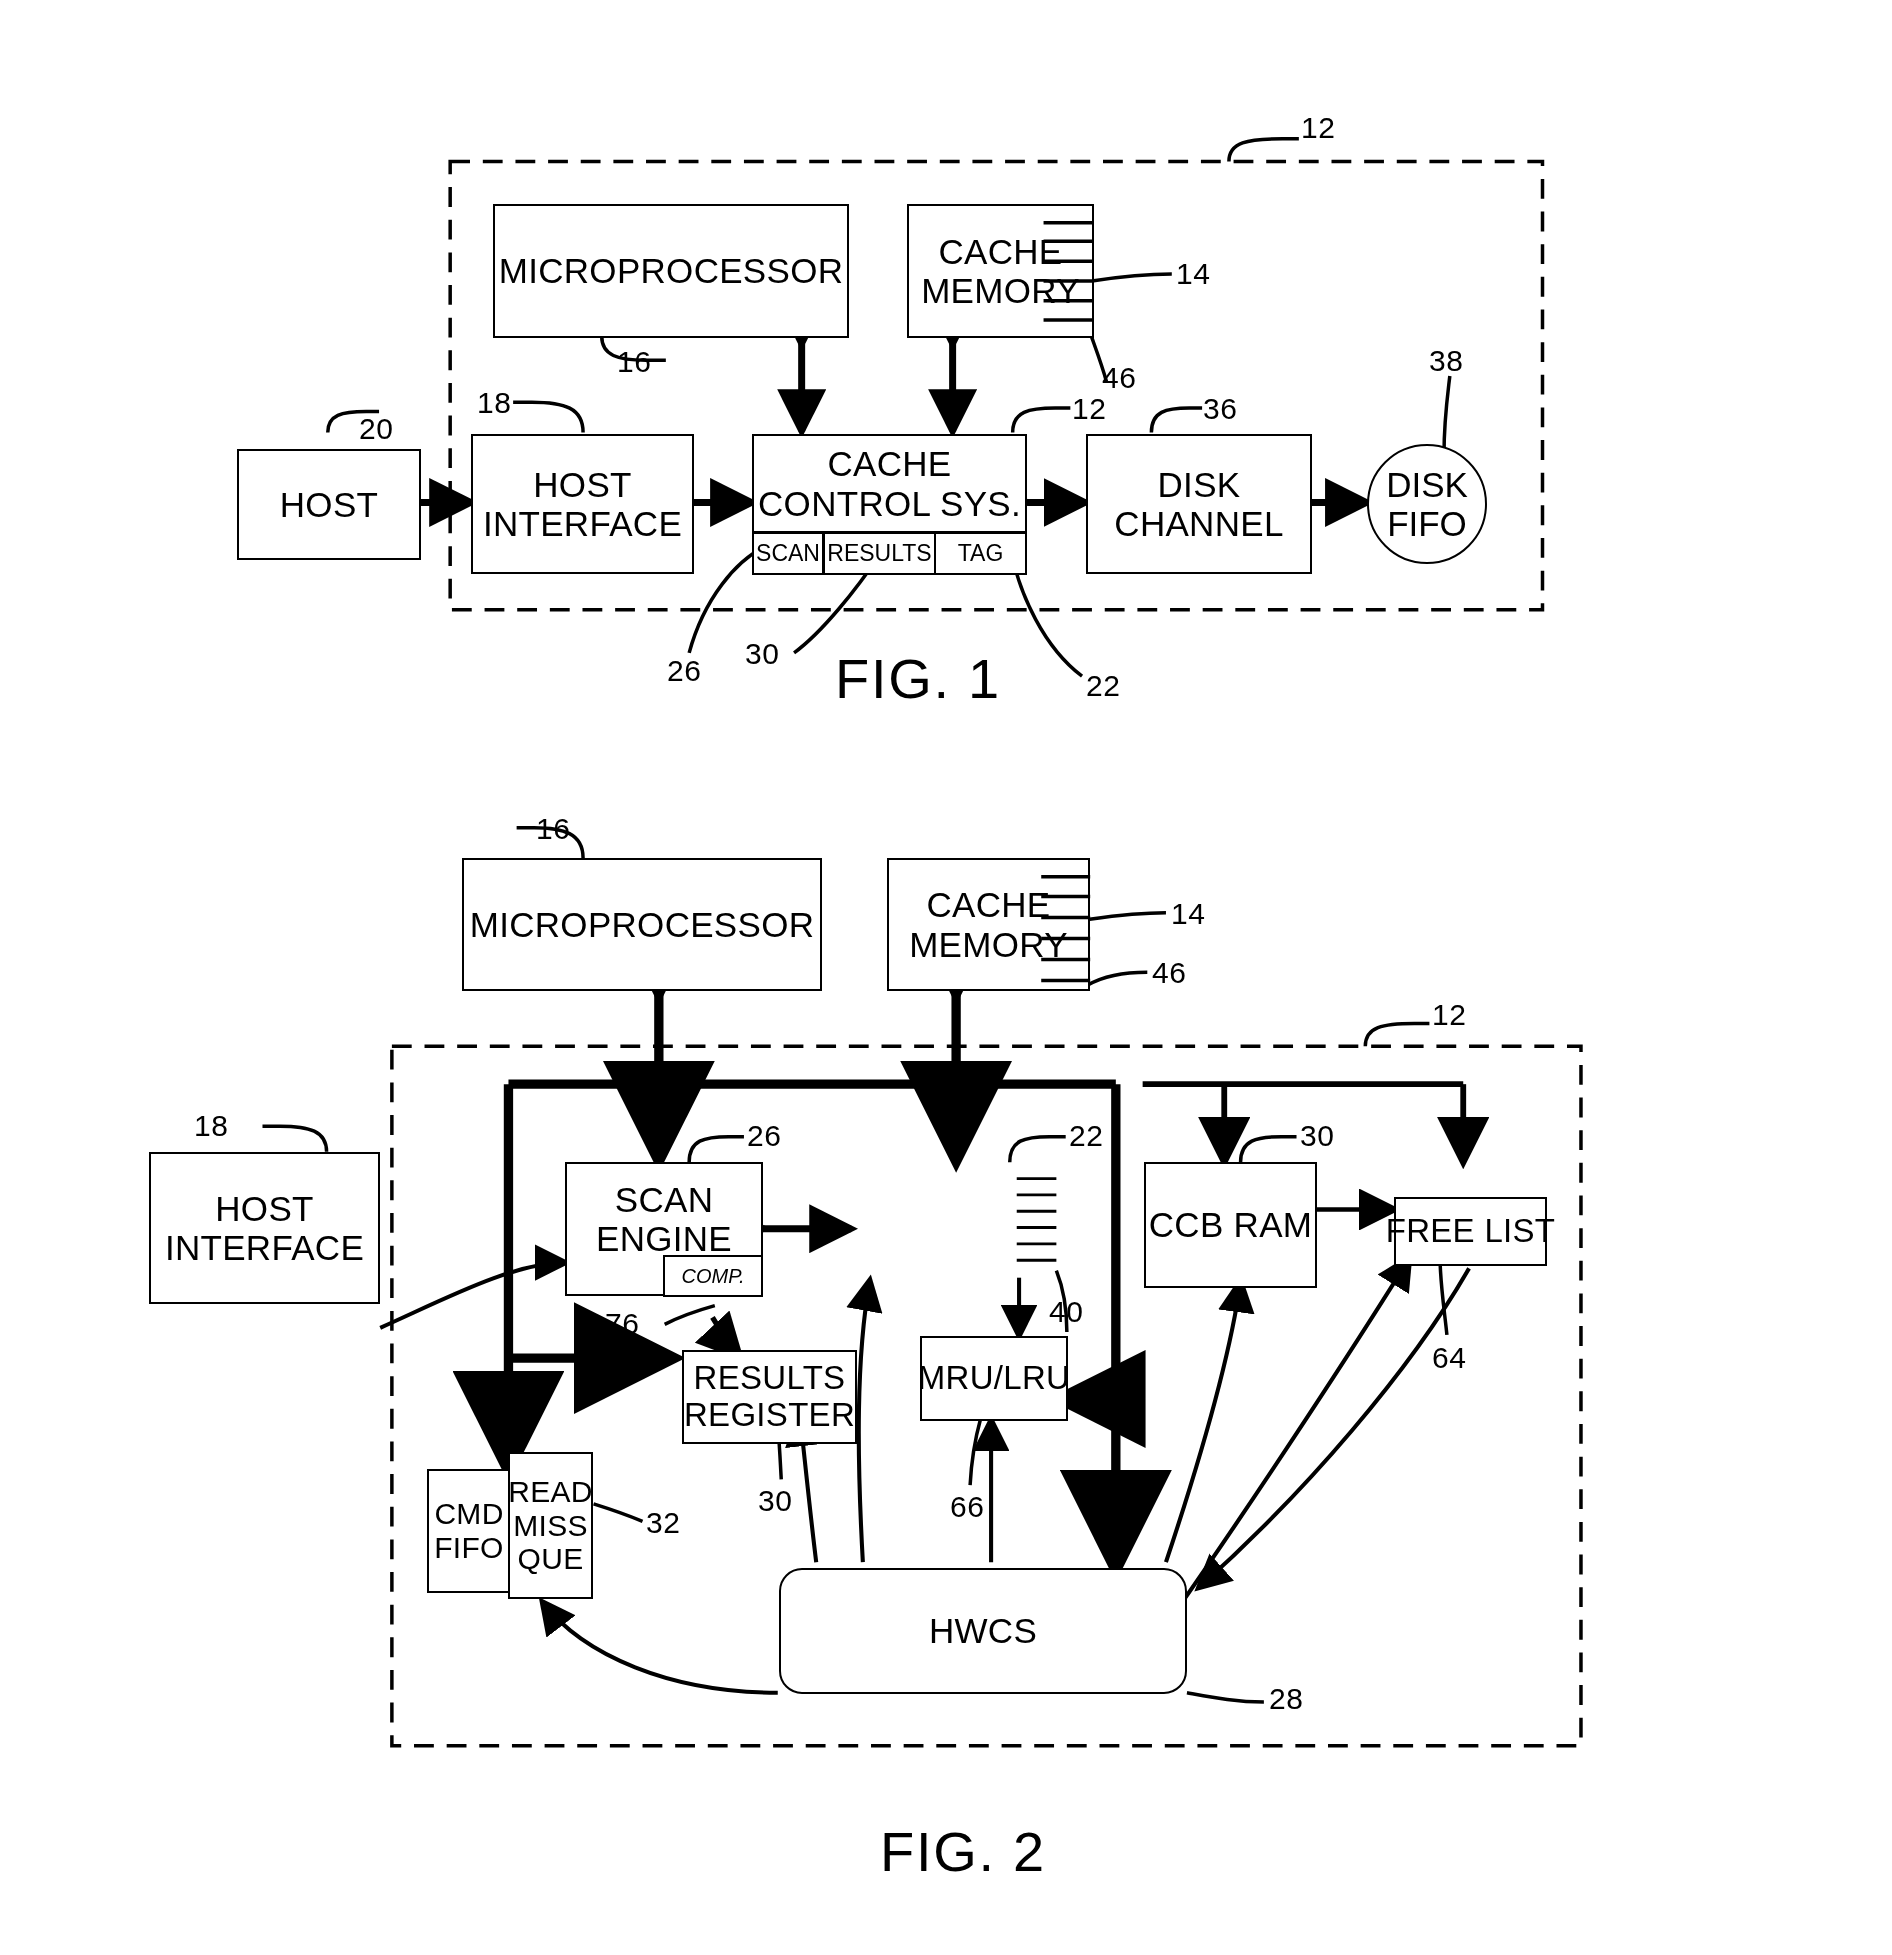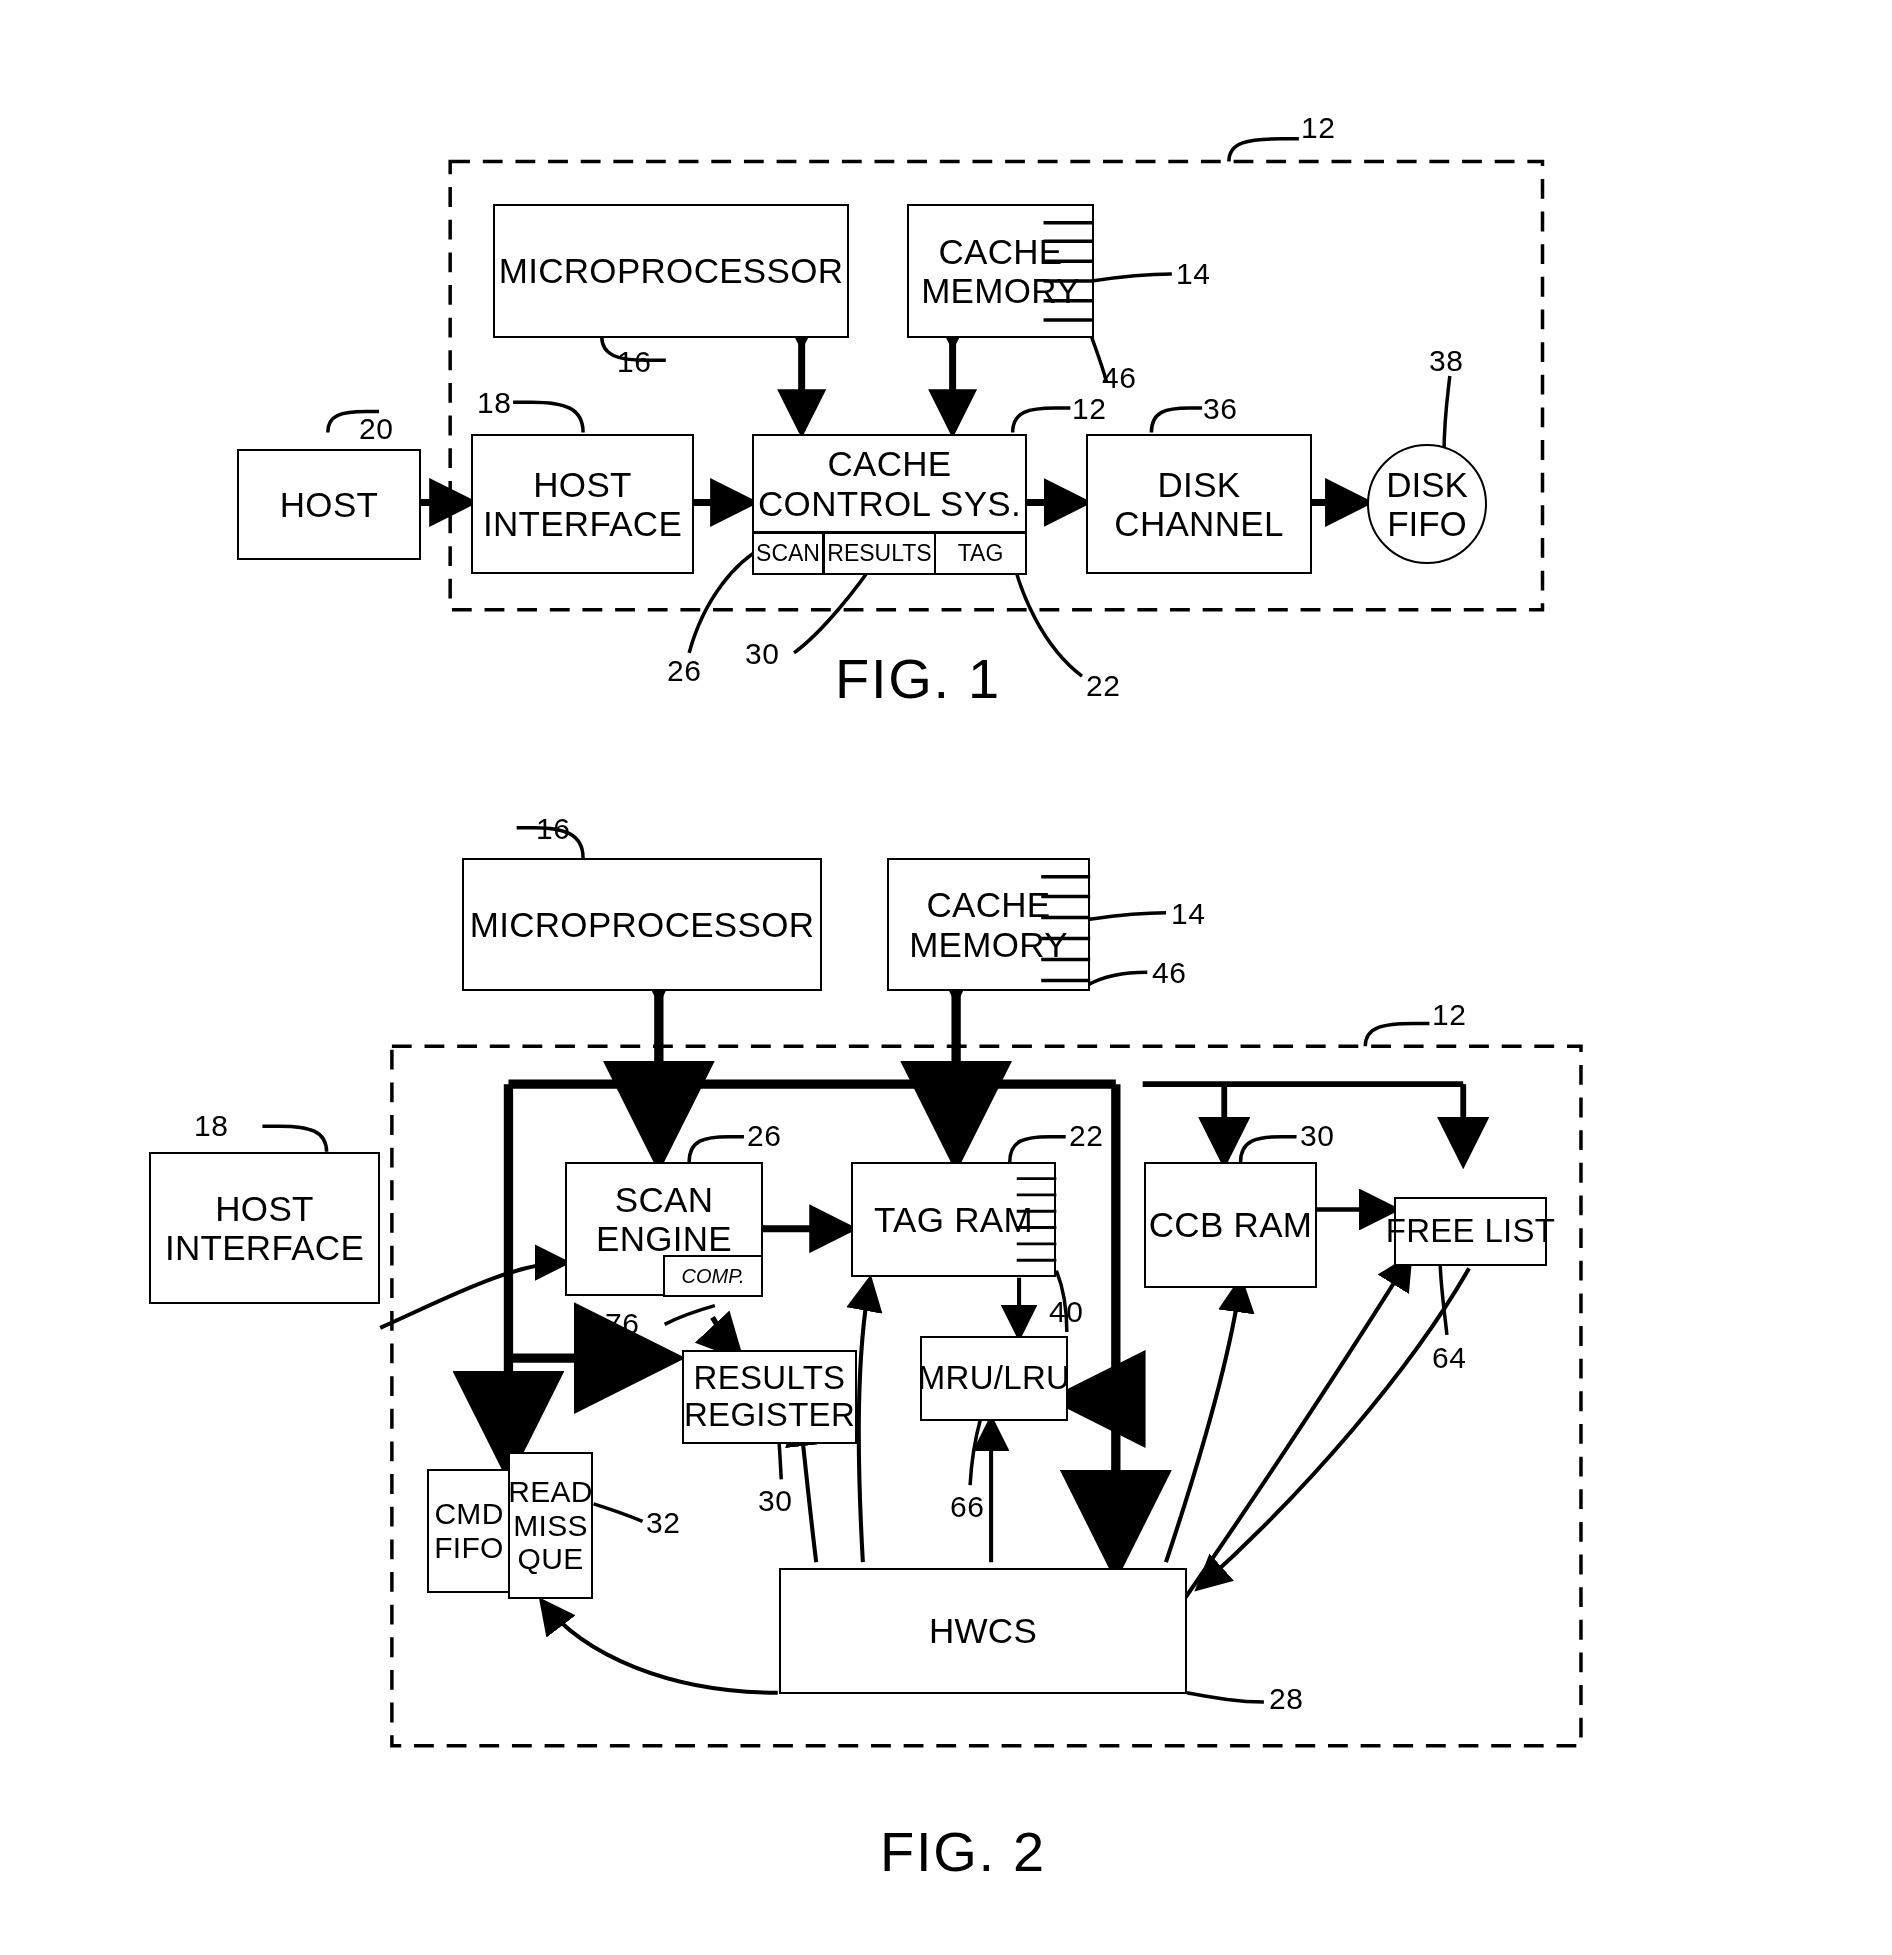--- a/index.html
+++ b/index.html
@@ -301,23 +301,20 @@
   </div>
 
   <div class="box f60" style="left:565px;top:1162px;width:198px;height:134px;justify-content:flex-start;padding-top:16.3px;">
     <span>SCAN</span>
     <span>ENGINE</span>
   </div>
   <div class="subbox f44" style="left:663px;top:1255px;width:100px;height:42px;">
     <span>COMP.</span>
   </div>
 
-  <div class="box f60" style="left:851px;top:1162px;width:205px;height:115px;">
-    <span>TAG RAM</span>
-  </div>
   <svg class="layer" viewBox="0 0 3247 3354">
     <line x1="1744" y1="2022" x2="1812" y2="2022" stroke="#000" stroke-width="5"></line>
     <line x1="1744" y1="2050" x2="1812" y2="2050" stroke="#000" stroke-width="5"></line>
     <line x1="1744" y1="2078" x2="1812" y2="2078" stroke="#000" stroke-width="5"></line>
     <line x1="1744" y1="2106" x2="1812" y2="2106" stroke="#000" stroke-width="5"></line>
     <line x1="1744" y1="2134" x2="1812" y2="2134" stroke="#000" stroke-width="5"></line>
     <line x1="1744" y1="2162" x2="1812" y2="2162" stroke="#000" stroke-width="5"></line>
   </svg>
 
   <div class="box f60" style="left:1144px;top:1162px;width:173px;height:126px;">
@@ -340,21 +337,21 @@
   <div class="box f52" style="left:427px;top:1469px;width:84px;height:124px;">
     <span>CMD</span>
     <span>FIFO</span>
   </div>
   <div class="box f52" style="left:508px;top:1452px;width:85px;height:147px;">
     <span>READ</span>
     <span>MISS</span>
     <span>QUE</span>
   </div>
 
-  <div class="box f60" style="left:779px;top:1568px;width:408px;height:126px;">
+  <div class="box f60" style="left:779px;top:1568px;width:408px;height:126px;border-radius:23px;">
     <span>HWCS</span>
   </div>
 
   <div class="refnum" style="left:1432px;top:998px;">12</div>
   <div class="refnum" style="left:536px;top:812px;">16</div>
   <div class="refnum" style="left:1171px;top:897px;">14</div>
   <div class="refnum" style="left:1152px;top:956px;">46</div>
   <div class="refnum" style="left:194px;top:1109px;">18</div>
   <div class="refnum" style="left:747px;top:1119px;">26</div>
   <div class="refnum" style="left:1069px;top:1119px;">22</div>

